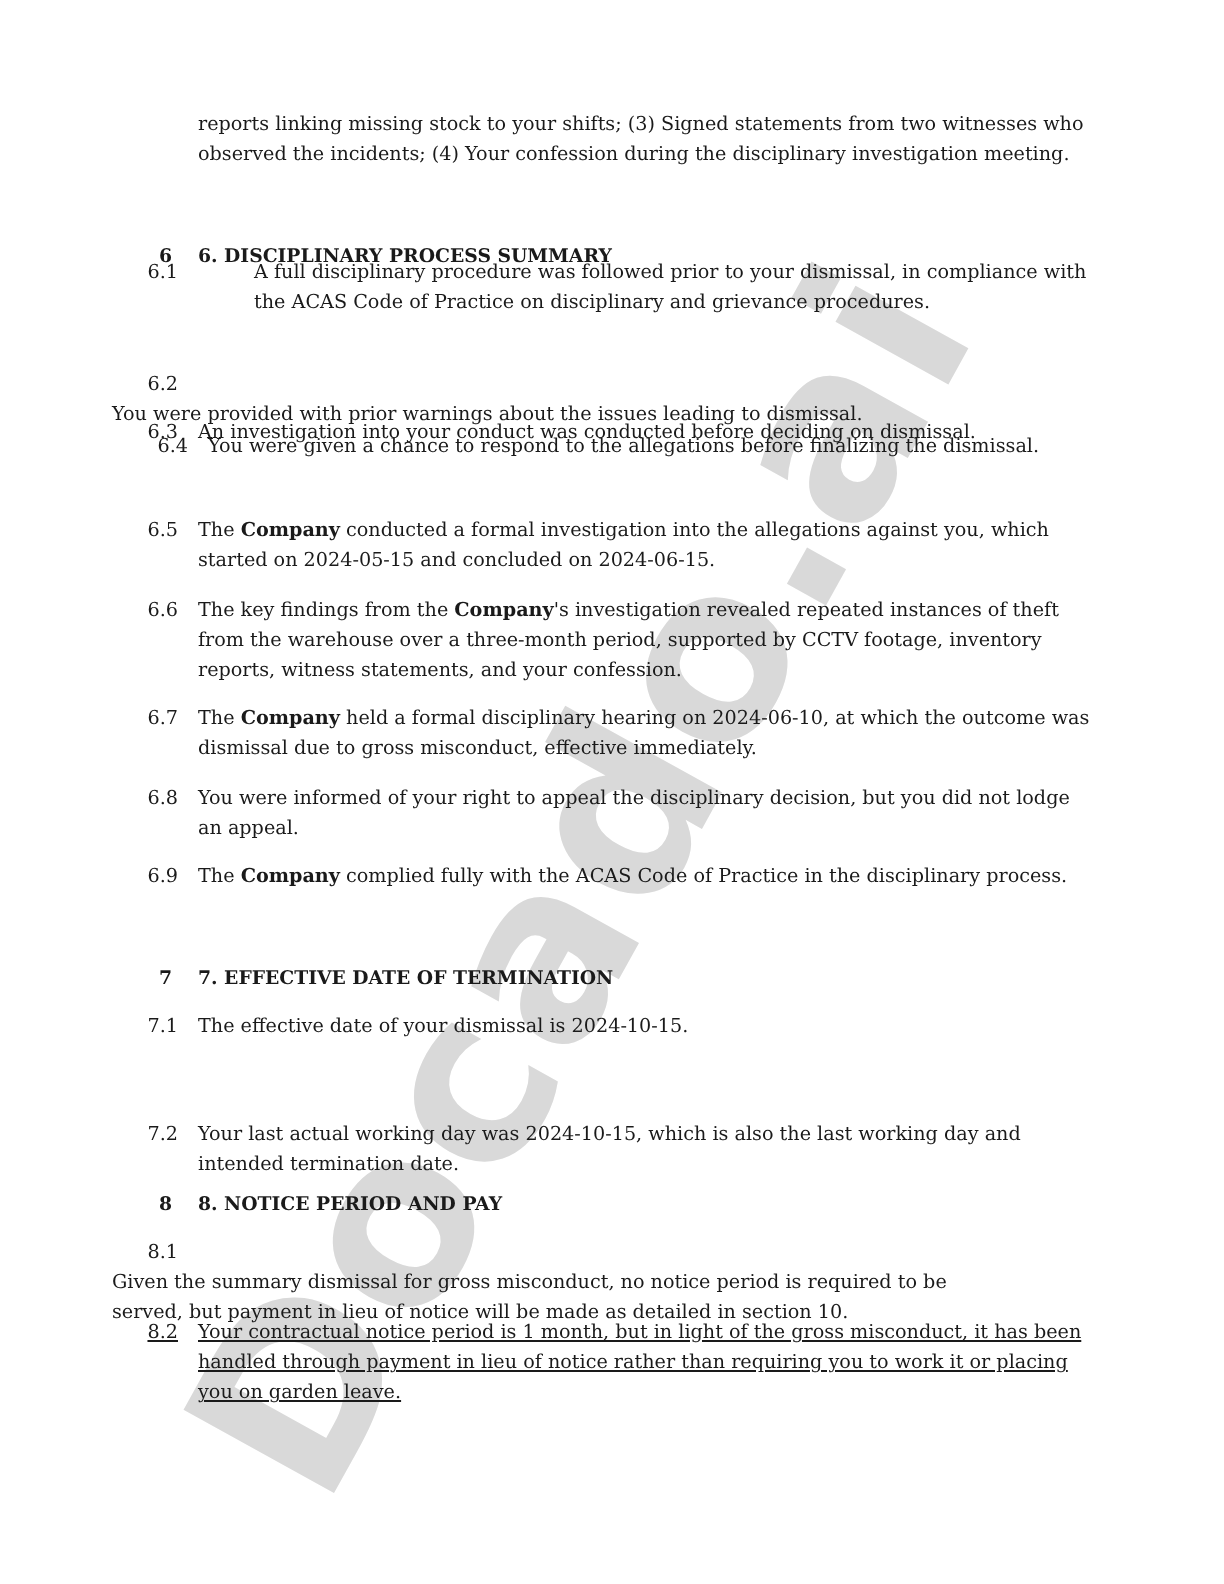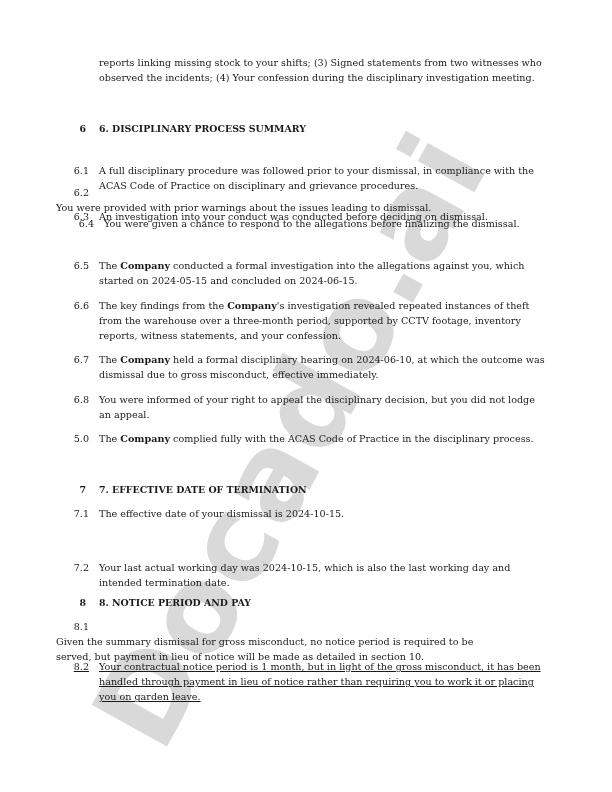--- a/index.html
+++ b/index.html
@@ -82,21 +82,21 @@
 
   <div class="content">
 
     <div class="intro">reports linking missing stock to your shifts; (3) Signed statements from two witnesses who observed the incidents; (4) Your confession during the disciplinary investigation meeting.</div>
 
     <div class="row heading" style="top:121px;">
       <span class="num">6</span>
       <span class="txt">6. DISCIPLINARY PROCESS SUMMARY</span>
     </div>
 
-    <div class="row" style="top:163px;">
+    <div class="row" style="top:129px;gap:28px;">
       <span class="num">6.1</span>
       <span class="txt">A full disciplinary procedure was followed prior to your dismissal, in compliance with the ACAS Code of Practice on disciplinary and grievance procedures.</span>
     </div>
 
     <div class="row" style="top:185px;flex-direction:column;">
       <span class="num">6.2</span>
       <span class="txt">You were provided with prior warnings about the issues leading to dismissal.</span>
     </div>
 
     <div class="row" style="top:209px;">
@@ -123,21 +123,21 @@
       <span class="num">6.7</span>
       <span class="txt"><span>The </span><b>Company</b><span> held a formal disciplinary hearing on 2024-06-10, at which the outcome was dismissal due to gross misconduct, effective immediately.</span></span>
     </div>
 
     <div class="row" style="top:392px;">
       <span class="num">6.8</span>
       <span class="txt">You were informed of your right to appeal the disciplinary decision, but you did not lodge an appeal.</span>
     </div>
 
     <div class="row" style="top:431px;">
-      <span class="num">5.0</span>
+      <span class="num">6.9</span>
       <span class="txt"><span>The </span><b>Company</b><span> complied fully with the ACAS Code of Practice in the disciplinary process.</span></span>
     </div>
 
     <div class="row heading" style="top:482px;">
       <span class="num">7</span>
       <span class="txt">7. EFFECTIVE DATE OF TERMINATION</span>
     </div>
 
     <div class="row" style="top:506px;">
       <span class="num">7.1</span>

